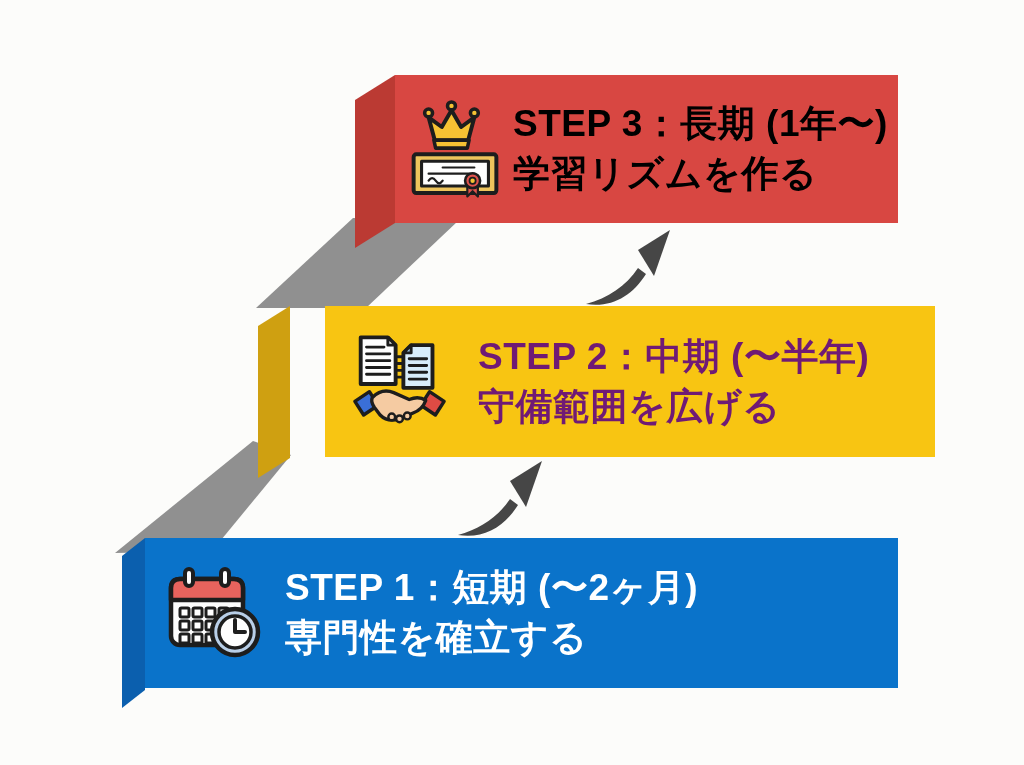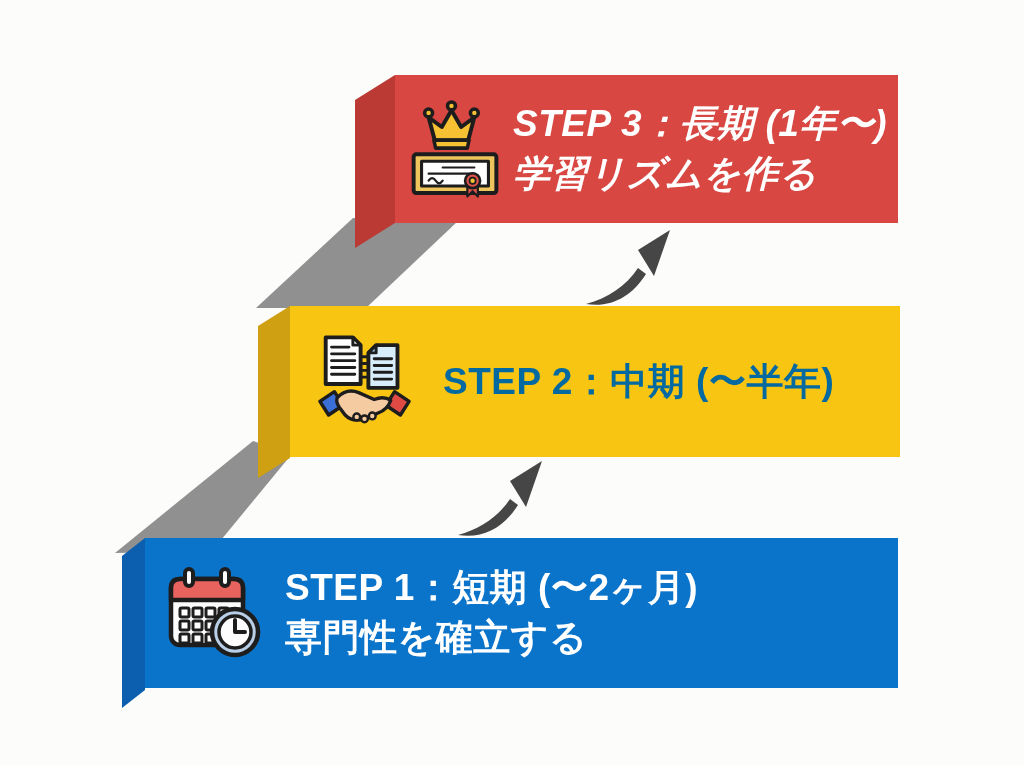--- a/index.html
+++ b/index.html
@@ -72,21 +72,21 @@
         <circle cx="70" cy="69" r="16" fill="#fdfdfd" stroke-width="3.5"></circle>
         <path d="M70,69 L70,57 M70,69 L80,69" fill="none" stroke-width="4"></path>
       </g>
     </svg>
     <div class="lines">
       <div class="l1">STEP 1：短期 (〜2ヶ月)</div>
       <div class="l2">専門性を確立する</div>
     </div>
   </div>
 
-  <div class="step step2" style="background-color: rgb(248, 197, 18); color: #0369a1;">
+  <div class="step step2" style="background-color: rgb(248, 197, 18); color: #701a75; margin-left: 35px;">
     <svg class="icon" viewBox="0 0 100 100">
       <g stroke="#1d1d1d" stroke-linejoin="round" stroke-linecap="round">
         <g stroke-width="3" fill="none">
           <path d="M48,24 H58 M48,31 H58 M48,38 H58 M48,45 H58"></path>
         </g>
         <path d="M10,4 L38,4 L46,12 L46,52 L10,52 Z" fill="#fefefe" stroke-width="4"></path>
         <path d="M38,4 L46,12 L38,12 Z" fill="#e6e6e6" stroke-width="3"></path>
         <g stroke-width="3" fill="none">
           <path d="M16,14 H34 M16,21 H40 M16,28 H40 M16,35 H40 M16,42 H40"></path>
         </g>
@@ -98,24 +98,25 @@
         <polygon points="4,70 19,60 28,74 13,84" fill="#3a6fd8" stroke-width="3.5"></polygon>
         <polygon points="96,70 81,60 72,74 87,84" fill="#df4b44" stroke-width="3.5"></polygon>
         <path d="M22,66 Q32,56 44,61 L60,68 Q70,64 77,69 Q74,78 64,82 L50,88 Q38,92 30,84 L24,76 Q20,70 22,66 Z" fill="#f5cba2" stroke-width="3.5"></path>
         <circle cx="42" cy="86" r="3.5" fill="#f5cba2" stroke-width="2.5"></circle>
         <circle cx="50" cy="88" r="3.5" fill="#f5cba2" stroke-width="2.5"></circle>
         <circle cx="58" cy="85" r="3.5" fill="#f5cba2" stroke-width="2.5"></circle>
       </g>
     </svg>
     <div class="lines">
       <div class="l1">STEP 2：中期 (〜半年)</div>
+      <div class="l2">守備範囲を広げる</div>
     </div>
   </div>
 
-  <div class="step step3" style="background-color: rgb(216, 71, 66); color: #ffffff; font-style: italic;">
+  <div class="step step3" style="background-color: rgb(216, 71, 66); color: #000000;">
     <svg class="icon" viewBox="0 0 100 112">
       <g stroke="#1d1d1d" stroke-linejoin="round" stroke-linecap="round">
         <path d="M27,46 L20,20 L35,31 L46,12 L57,31 L72,20 L65,46 Z" fill="#f6c233" stroke-width="4.5"></path>
         <circle cx="20" cy="15" r="4.5" fill="#f6c233" stroke-width="4"></circle>
         <circle cx="46" cy="7" r="4.5" fill="#f6c233" stroke-width="4"></circle>
         <circle cx="72" cy="15" r="4.5" fill="#f6c233" stroke-width="4"></circle>
         <path d="M26,46 L66,46 L64,55 L28,55 Z" fill="#f6c233" stroke-width="4"></path>
         <rect x="3" y="62" width="94" height="44" rx="3" fill="#eec45c" stroke-width="4.5"></rect>
         <rect x="12" y="70" width="76" height="28" fill="#fefefe" stroke-width="3.5"></rect>
         <path d="M36,77 L72,77 M20,84 L72,84" fill="none" stroke-width="2.5"></path>

